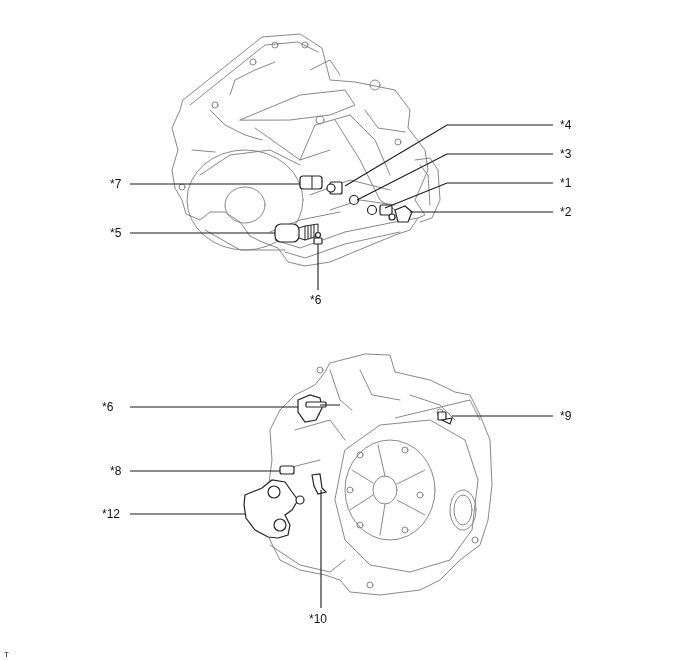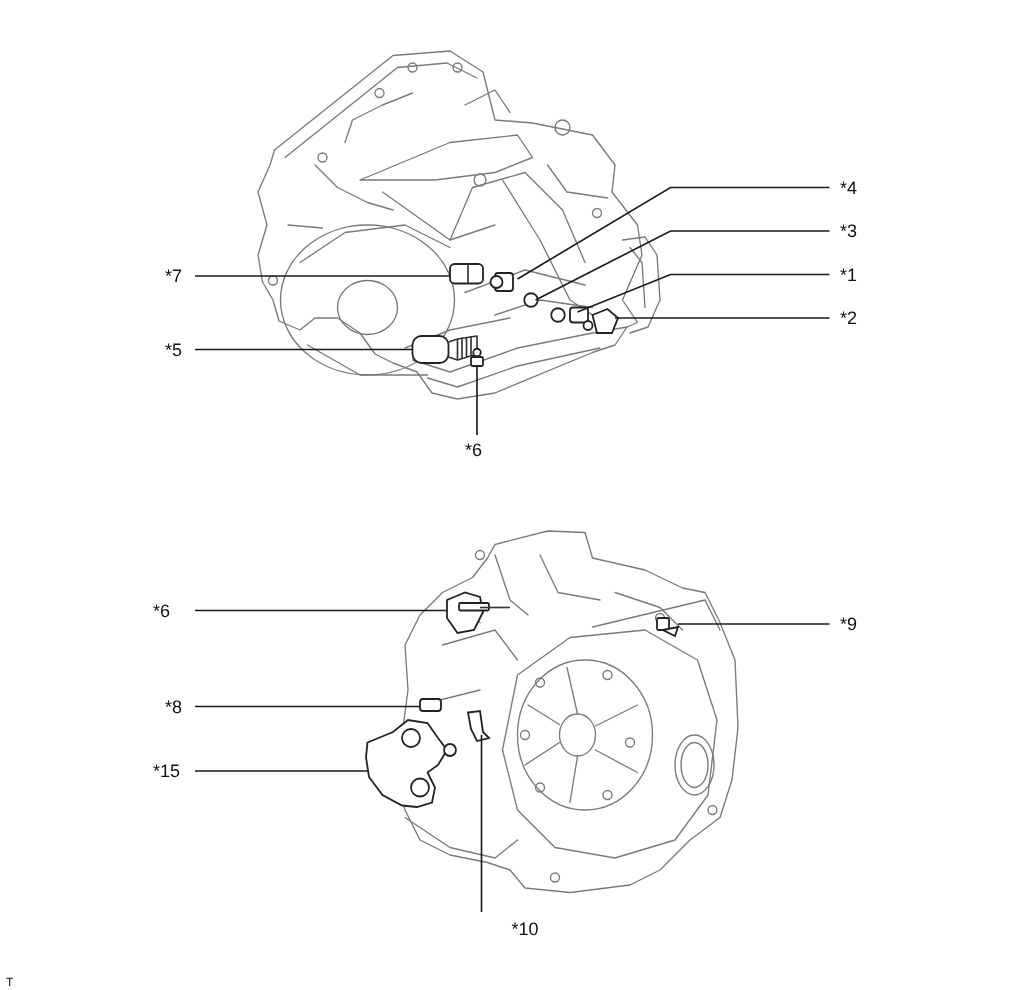--- a/index.html
+++ b/index.html
@@ -162,18 +162,18 @@
   <span class="callout" style="left:560px; top:119px;">*4</span>
   <span class="callout" style="left:560px; top:148px;">*3</span>
   <span class="callout" style="left:560px; top:177px;">*1</span>
   <span class="callout" style="left:560px; top:206px;">*2</span>
   <span class="callout" style="left:110px; top:178px;">*7</span>
   <span class="callout" style="left:110px; top:227px;">*5</span>
   <span class="callout" style="left:310px; top:294px;">*6</span>
 
   <span class="callout" style="left:102px; top:401px;">*6</span>
   <span class="callout" style="left:110px; top:465px;">*8</span>
-  <span class="callout" style="left:102px; top:508px;">*15</span>
+  <span class="callout" style="left:102px; top:508px;">*12</span>
   <span class="callout" style="left:560px; top:410px;">*9</span>
-  <span class="callout" style="left:309px; top:613px;margin-left:32px;">*10</span>
+  <span class="callout" style="left:309px; top:613px;">*10</span>
 
   <span class="footer-code">T</span>
 </div>
 
 </body></html>

